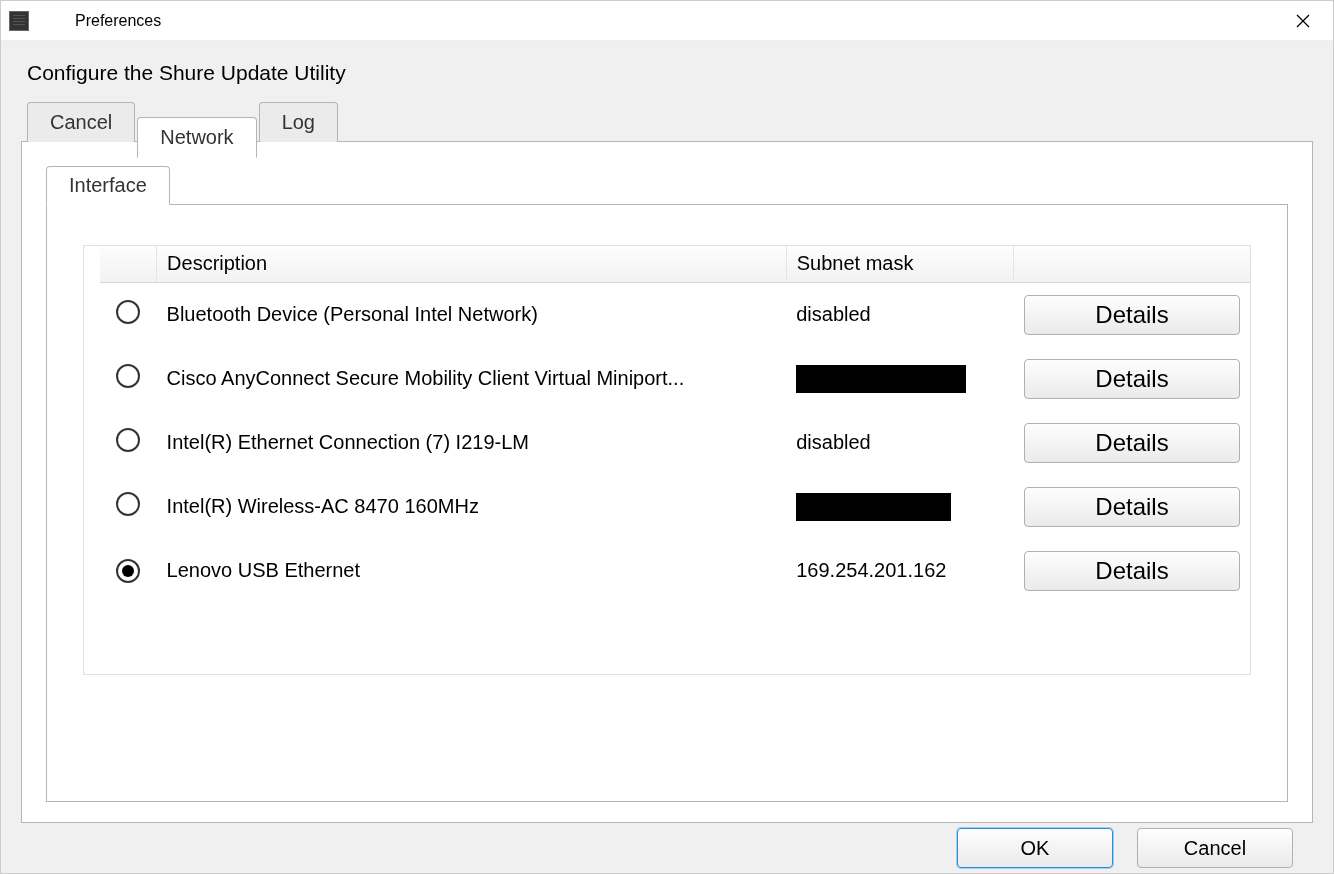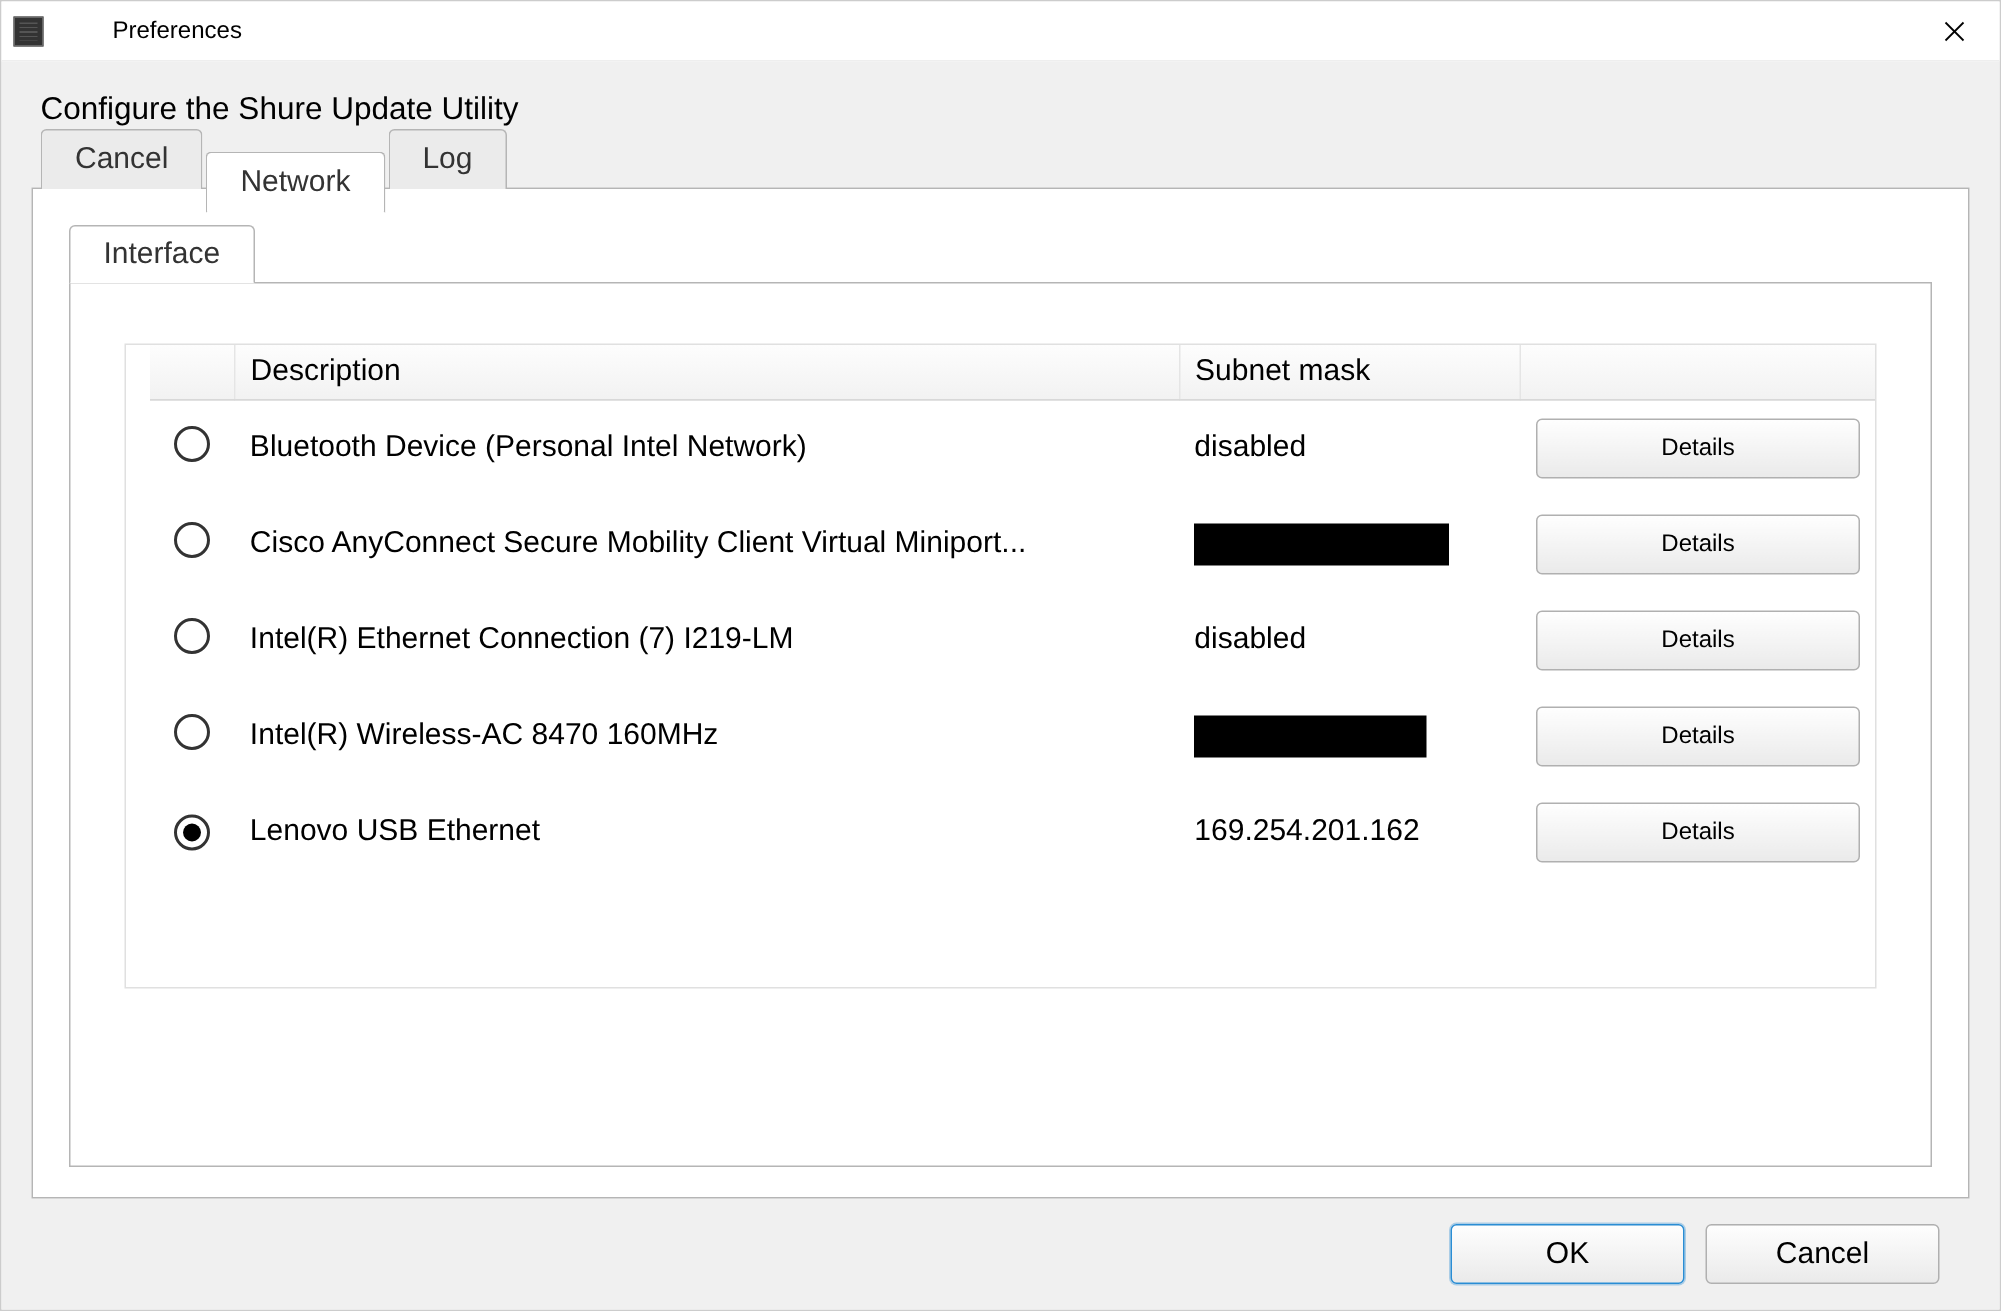--- a/index.html
+++ b/index.html
@@ -73,20 +73,21 @@
     .content-area {
       flex: 1;
       background: #f0f0f0;
       padding: 20px 20px 0 20px;
       display: flex;
       flex-direction: column;
     }
     .heading {
       font-size: 21px;
       color: #000;
+      margin-bottom: 16px;
       padding-left: 6px;
     }
     .outer-tabs {
       display: flex;
       position: relative;
       z-index: 2;
       padding-left: 6px;
     }
     .outer-tab {
       padding: 8px 22px;
@@ -219,35 +220,35 @@
       width: 170px;
       height: 28px;
       vertical-align: middle;
     }
     .redacted.small {
       width: 155px;
     }
     .details-btn {
       width: 216px;
       height: 40px;
-      font-size: 16px;
+      font-size: 24px;
       background: linear-gradient(#fefefe, #eaeaea);
       border: 1px solid #b0b0b0;
       border-radius: 4px;
       cursor: pointer;
       font-family: inherit;
       color: #000;
     }
     .footer {
-      height: 74px;
+      height: 50px;
       display: flex;
       align-items: center;
       justify-content: flex-end;
       padding: 0 20px;
-      gap: 14px;
+      gap: 24px;
     }
     .dlg-btn {
       width: 156px;
       height: 40px;
       font-size: 20px;
       background: linear-gradient(#fefefe, #eaeaea);
       border: 1px solid #b0b0b0;
       border-radius: 4px;
       cursor: pointer;
       font-family: inherit;

